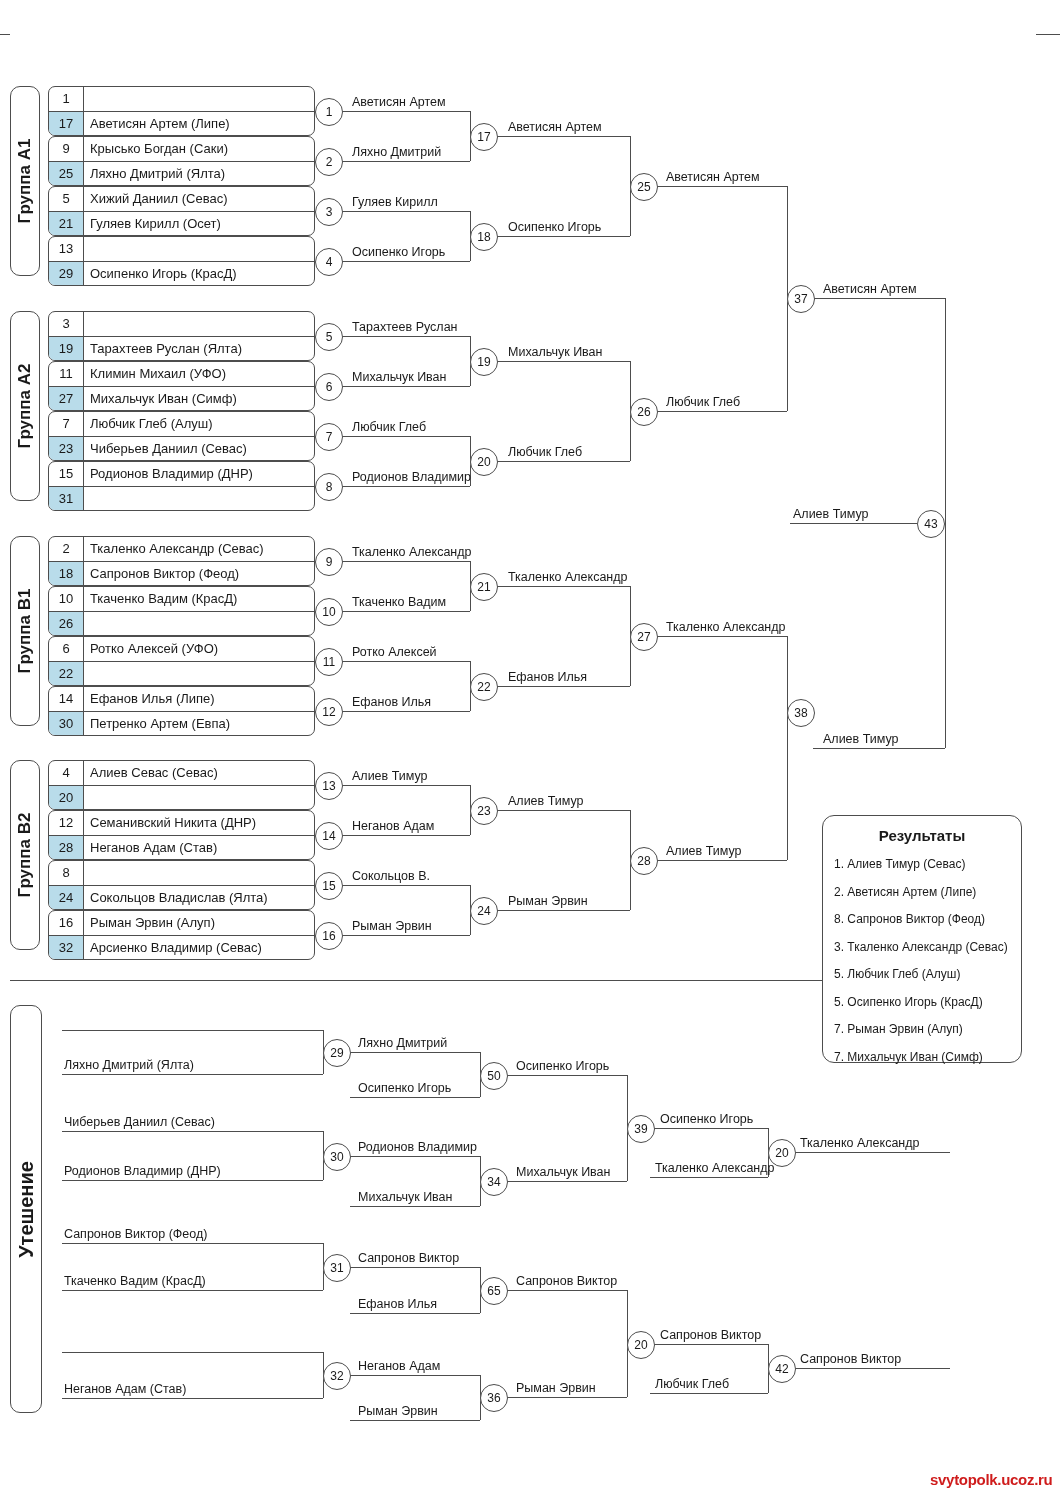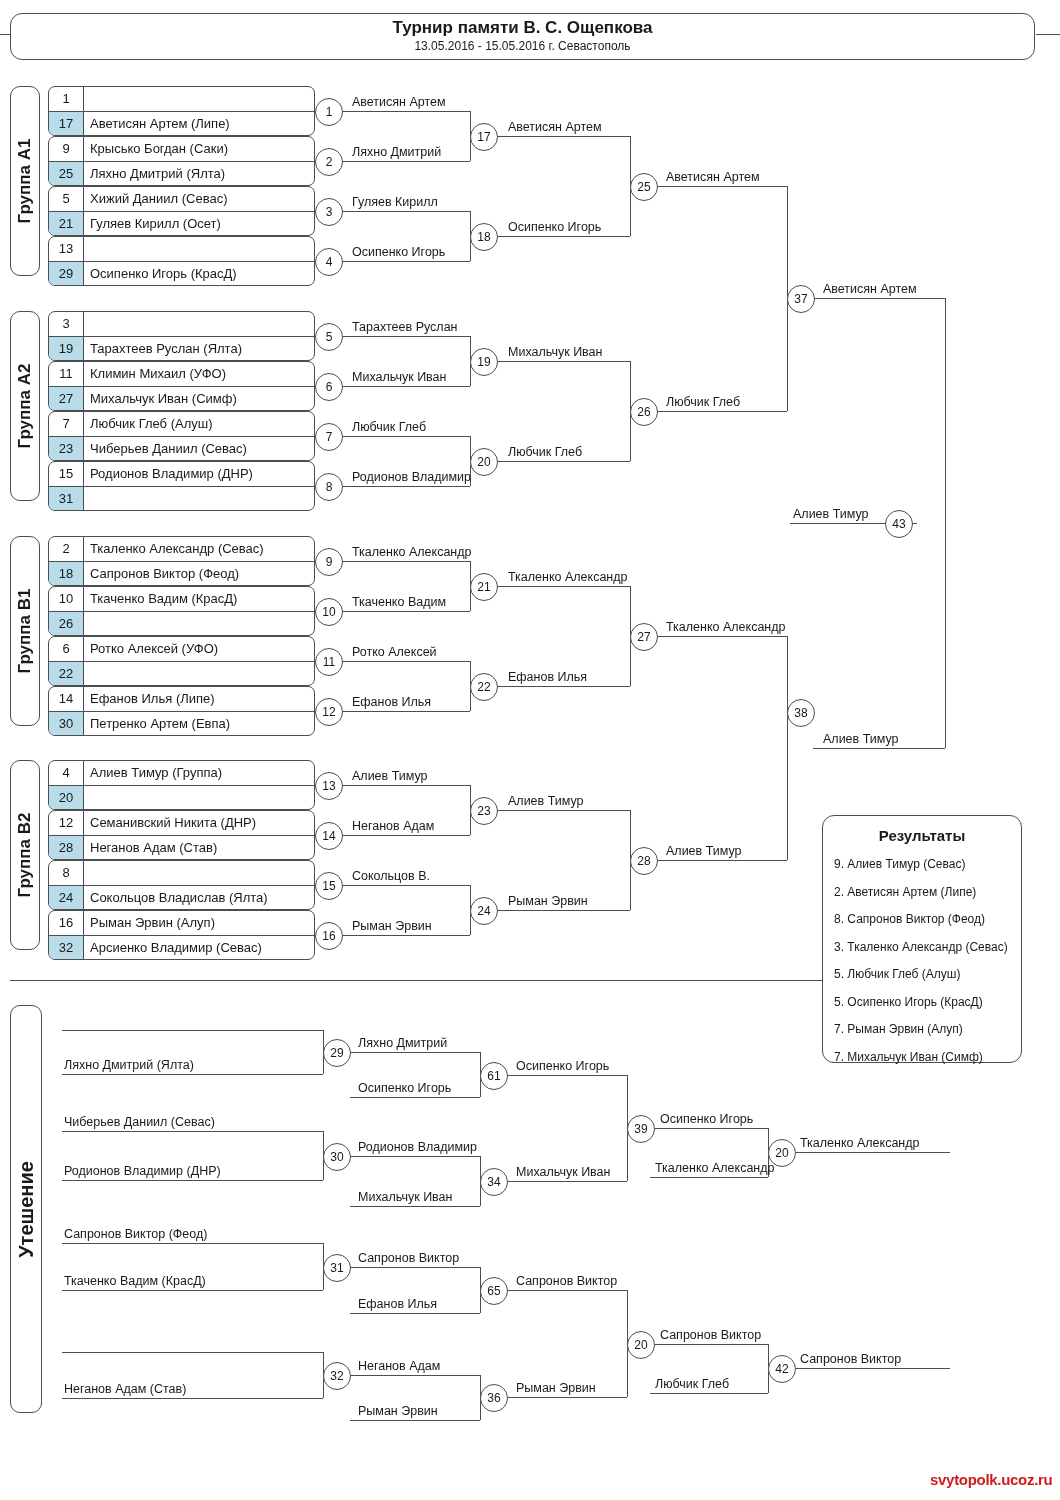--- a/index.html
+++ b/index.html
@@ -40,24 +40,20 @@
       white-space:nowrap;letter-spacing:-0.3px;z-index:6;}
 </style>
 </head>
 <body>
 
 <div id="stage">
 
   <div class="hl" style="left:0;top:34px;width:10px"></div>
   <div class="hl" style="left:1036px;top:34px;width:24px"></div>
 
-  <div class="hdr">
-    <div class="t">Турнир памяти В. С. Ощепкова</div>
-    <div class="s">13.05.2016 - 15.05.2016 г. Севастополь</div>
-  </div>
 
   <div class="vbox" style="left:10px;top:86px;width:30px;height:190px">
       <span>Группа А1</span>
     </div>
   <div class="vbox" style="left:10px;top:311px;width:30px;height:190px">
       <span>Группа А2</span>
     </div>
   <div class="vbox" style="left:10px;top:536px;width:30px;height:190px">
       <span>Группа В1</span>
     </div>
@@ -187,21 +183,21 @@
       </div>
     <div class="prow">
         <div class="pnum blue">30</div>
         <div class="pname">Петренко Артем (Евпа)</div>
       </div>
   </div>
 
   <div class="pair" style="top:760px">
     <div class="prow">
         <div class="pnum">4</div>
-        <div class="pname">Алиев Тимур (Группа)</div>
+        <div class="pname">Алиев Севас (Севас)</div>
       </div>
     <div class="prow">
         <div class="pnum blue">20</div>
         <div class="pname"></div>
       </div>
   </div>
   <div class="pair" style="top:810px">
     <div class="prow">
         <div class="pnum">12</div>
         <div class="pname">Семанивский Никита (ДНР)</div>
@@ -396,28 +392,28 @@
     </div>
   <div class="mc" style="left:643px;top:860px">
       <span>28</span>
     </div>
   <div class="mc" style="left:800px;top:298px">
       <span>37</span>
     </div>
   <div class="mc" style="left:800px;top:712px">
       <span>38</span>
     </div>
-  <div class="mc" style="left:898px;top:523px">
+  <div class="mc" style="left:930px;top:523px">
       <span>43</span>
     </div>
 
   <div class="results">
     <div class="rt">Результаты</div>
     <ul>
-      <li>9. Алиев Тимур (Севас)</li>
+      <li>1. Алиев Тимур (Севас)</li>
       <li>2. Аветисян Артем (Липе)</li>
       <li>8. Сапронов Виктор (Феод)</li>
       <li>3. Ткаленко Александр (Севас)</li>
       <li>5. Любчик Глеб (Алуш)</li>
       <li>5. Осипенко Игорь (КрасД)</li>
       <li>7. Рыман Эрвин (Алуп)</li>
       <li>7. Михальчук Иван (Симф)</li>
     </ul>
   </div>
 
@@ -493,21 +489,21 @@
   <div class="mc" style="left:336px;top:1156px">
       <span>30</span>
     </div>
   <div class="mc" style="left:336px;top:1267px">
       <span>31</span>
     </div>
   <div class="mc" style="left:336px;top:1375px">
       <span>32</span>
     </div>
   <div class="mc" style="left:493px;top:1075px">
-      <span>61</span>
+      <span>50</span>
     </div>
   <div class="mc" style="left:493px;top:1181px">
       <span>34</span>
     </div>
   <div class="mc" style="left:493px;top:1290px">
       <span>65</span>
     </div>
   <div class="mc" style="left:493px;top:1397px">
       <span>36</span>
     </div>

